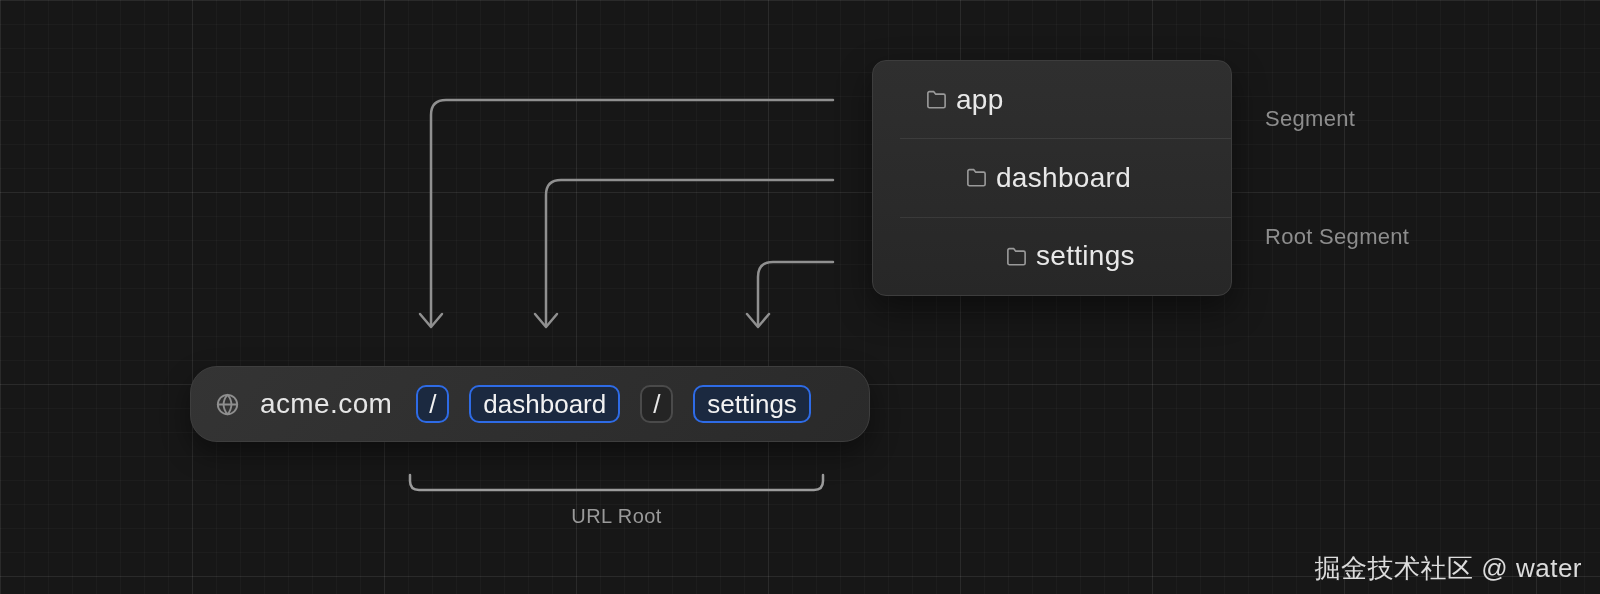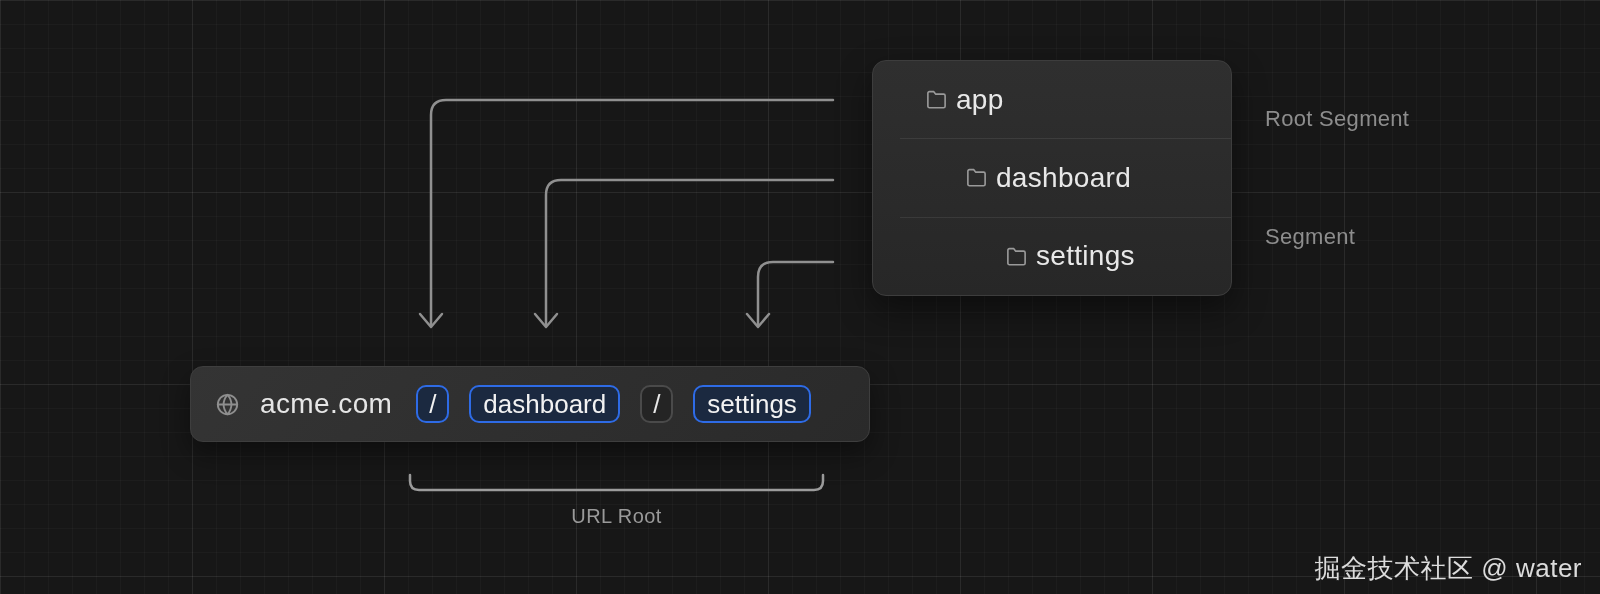--- a/index.html
+++ b/index.html
@@ -67,21 +67,21 @@
     letter-spacing: 0.3px;
   }
 
   
   .url-bar {
     position: absolute;
     left: 190px; top: 366px;
     width: 680px; height: 76px;
     background: linear-gradient(135deg, #343434, #2a2a2a);
     border: 1px solid #3e3e3e;
-    border-radius: 13px;
+    border-radius: 27px;
     box-shadow: 0 12px 28px rgba(0,0,0,0.4);
     display: flex;
     align-items: center;
     padding: 0 24px;
     gap: 20px;
   }
   .url-domain {
     color: #e6e6e6;
     font-size: 28px;
     letter-spacing: 0.4px;
@@ -162,22 +162,22 @@
     </div>
     <div class="tree-row indent-2">
       <svg class="folder-icon" width="23" height="23" viewBox="0 0 24 24" fill="none" stroke="#9a9a9a" stroke-width="1.7" stroke-linecap="round" stroke-linejoin="round">
         <path d="M21 19a1.6 1.6 0 0 1-1.6 1.6H4.6A1.6 1.6 0 0 1 3 19V5.4a1.6 1.6 0 0 1 1.6-1.6h4.6l2 2.6h8.2A1.6 1.6 0 0 1 21 8z"></path>
       </svg>
       <span class="tree-label">settings</span>
     </div>
   </div>
 
   <div class="annotations">
+    <div class="annotation-row">Segment</div>
     <div class="annotation-row">Root Segment</div>
-    <div class="annotation-row">Segment</div>
   </div>
 
   <div class="url-bar">
     <svg width="25" height="25" viewBox="0 0 24 24" fill="none" stroke="#8f8f8f" stroke-width="1.8" stroke-linecap="round" stroke-linejoin="round">
       <circle cx="12" cy="12" r="9.3"></circle>
       <line x1="2.7" y1="12" x2="21.3" y2="12"></line>
       <path d="M12 2.7a14.5 14.5 0 0 1 3.8 9.3A14.5 14.5 0 0 1 12 21.3 14.5 14.5 0 0 1 8.2 12 14.5 14.5 0 0 1 12 2.7z"></path>
     </svg>
     <span class="url-domain">acme.com</span>
     <span class="chip chip-blue chip-slash">/</span>

